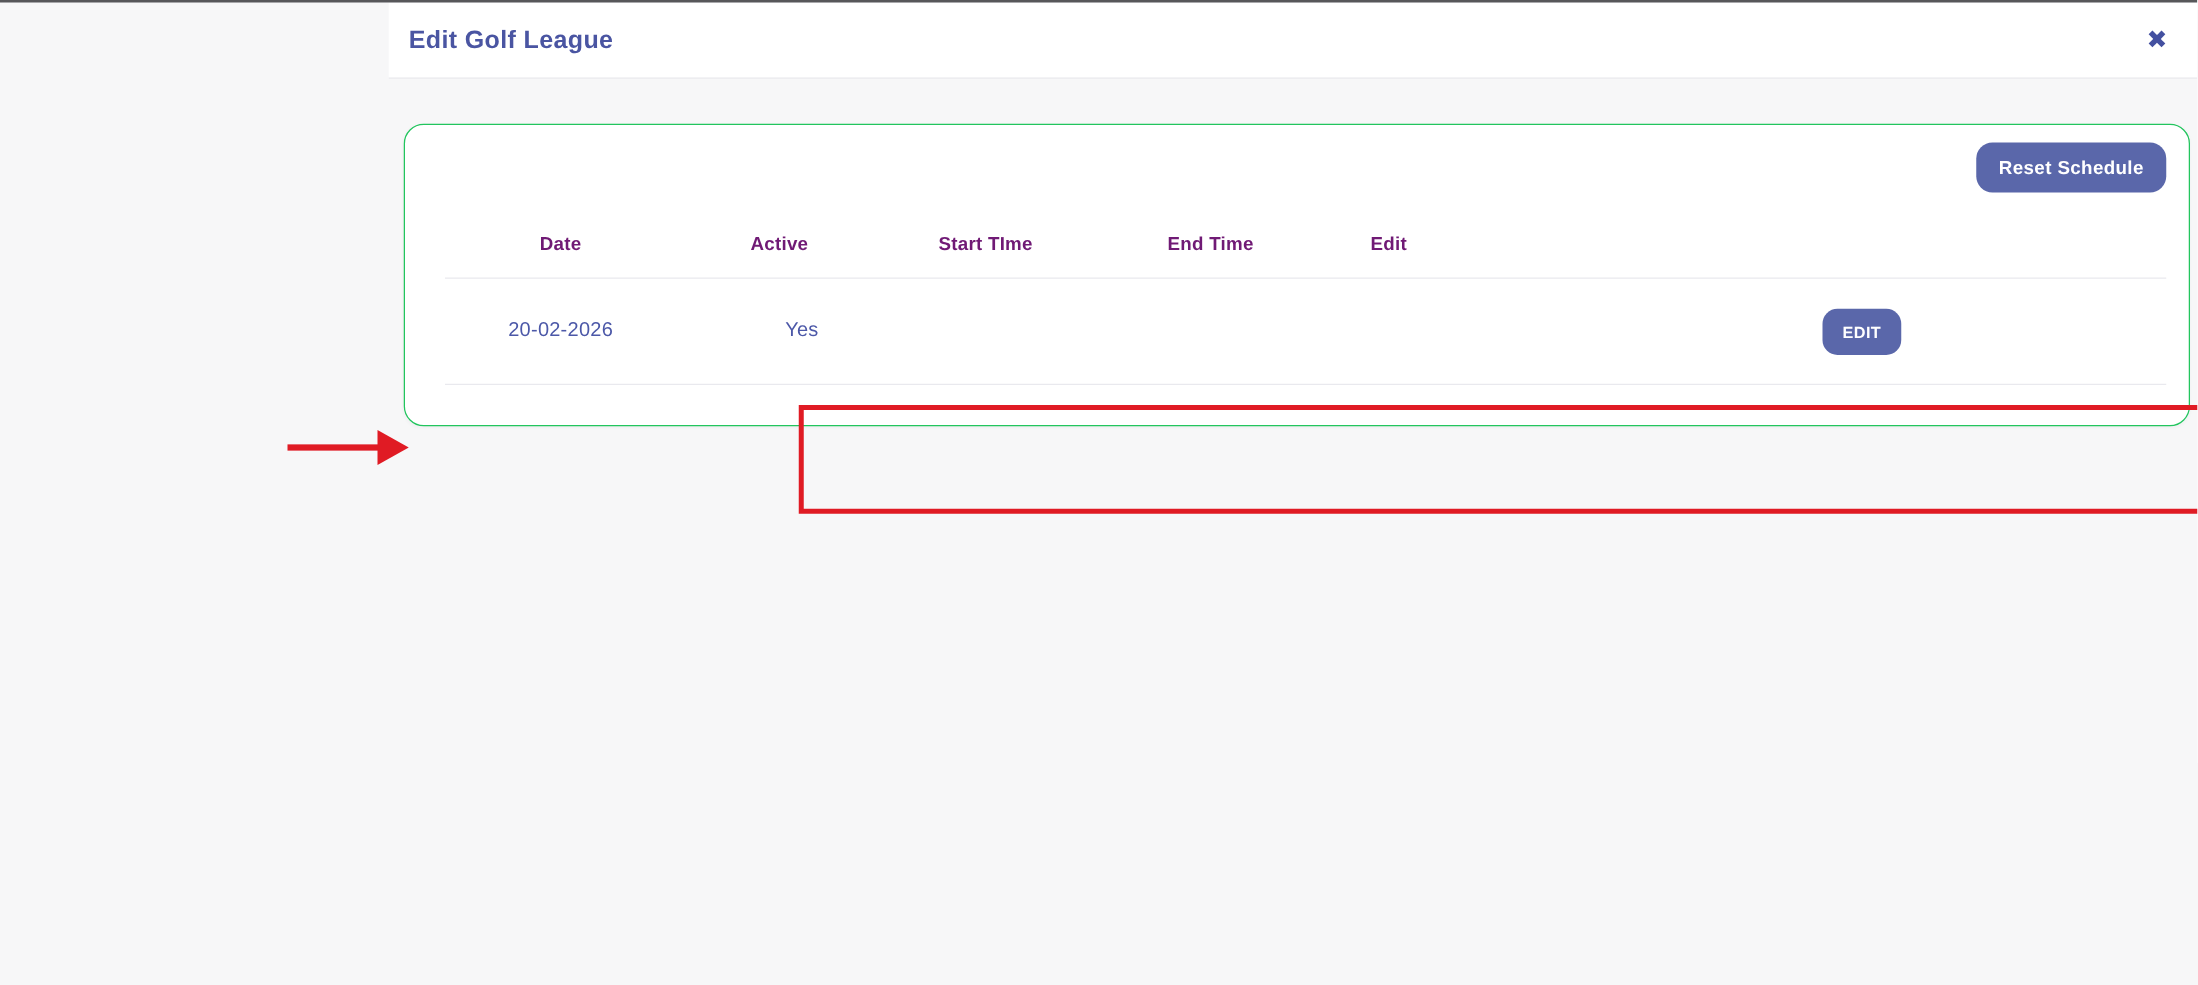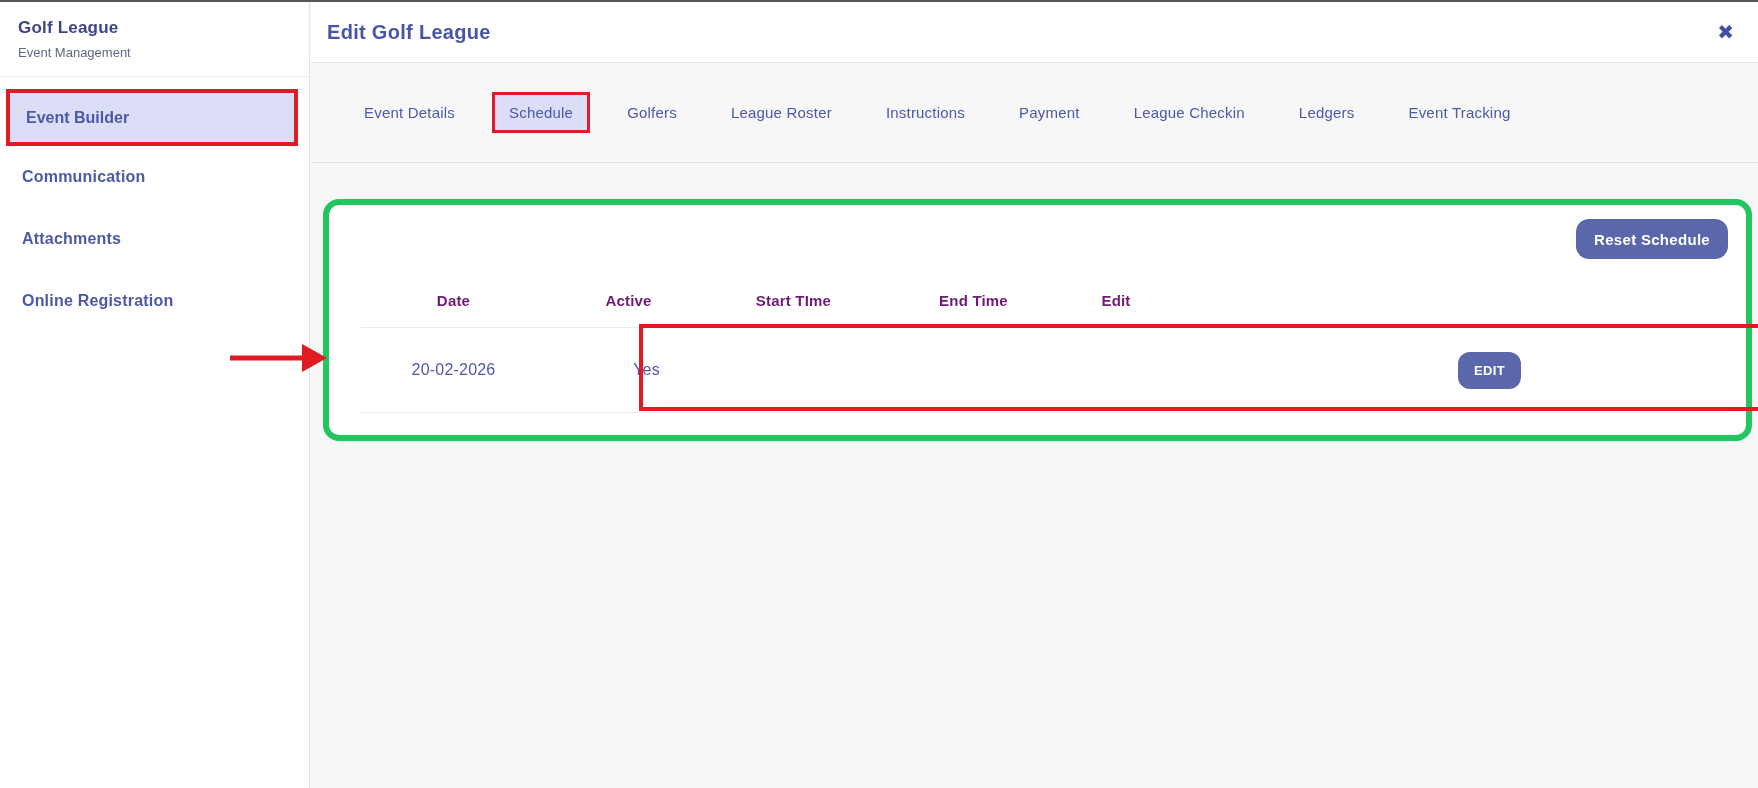--- a/index.html
+++ b/index.html
@@ -54,21 +54,21 @@
   }
   .tab {
     padding: 9px 14px; font-size: 15px; color: #4c58a8; font-weight: 500;
     border: 3px solid transparent; cursor: pointer; white-space: nowrap; letter-spacing: .2px;
   }
   .tab.active { background: #dcdef8; border-color: #e01b24; }
 
   
   .content { padding: 36px 6px 0 12px; }
   .card {
-    background: #ffffff; border: 6px solid #22c55e; border-radius: 16px;
+    background: #ffffff; border: 1px solid #22c55e; border-radius: 16px;
     height: 242px; padding: 14px 18px 0 32px; position: relative;
     box-shadow: 0 1px 3px rgba(40,40,80,0.04);
   }
   .card-toolbar { display: flex; justify-content: flex-end; }
   .btn {
     background: #5a67aa; color: #ffffff; border: none; cursor: pointer;
     font-family: inherit; font-weight: 700; letter-spacing: .3px;
   }
   .btn-reset { height: 40px; padding: 0 18px; border-radius: 13px; font-size: 15px; }
   .thead { display: flex; margin-top: 26px; height: 30px; align-items: center; }
@@ -95,56 +95,27 @@
     border: 4px solid #e01b24;
   }
   .anno-arrow { left: 228px; top: 340px; }
 </style>
 </head>
 <body>
 
 <div class="app">
   <div class="topline"></div>
 
-  <div class="sidebar">
-    <div class="sidebar-header">
-      <div class="sidebar-title">Golf League</div>
-      <div class="sidebar-subtitle">Event Management</div>
-    </div>
-    <div class="side-item-active">
-      <span>Event Builder</span>
-    </div>
-    <div class="side-item">
-      <span>Communication</span>
-    </div>
-    <div class="side-item">
-      <span>Attachments</span>
-    </div>
-    <div class="side-item">
-      <span>Online Registration</span>
-    </div>
-  </div>
 
   <div class="main">
     <div class="main-header">
       <div class="main-title">Edit Golf League</div>
       <div class="close-btn">✖</div>
     </div>
 
-    <div class="tabstrip">
-      <div class="tab">Event Details</div>
-      <div class="tab active">Schedule</div>
-      <div class="tab">Golfers</div>
-      <div class="tab">League Roster</div>
-      <div class="tab">Instructions</div>
-      <div class="tab">Payment</div>
-      <div class="tab">League Checkin</div>
-      <div class="tab">Ledgers</div>
-      <div class="tab">Event Tracking</div>
-    </div>
 
     <div class="content">
       <div class="card">
         <div class="card-toolbar">
           <button class="btn btn-reset">Reset Schedule</button>
         </div>
 
         <div class="thead">
           <div class="th col-date">Date</div>
           <div class="th col-active">Active</div>

